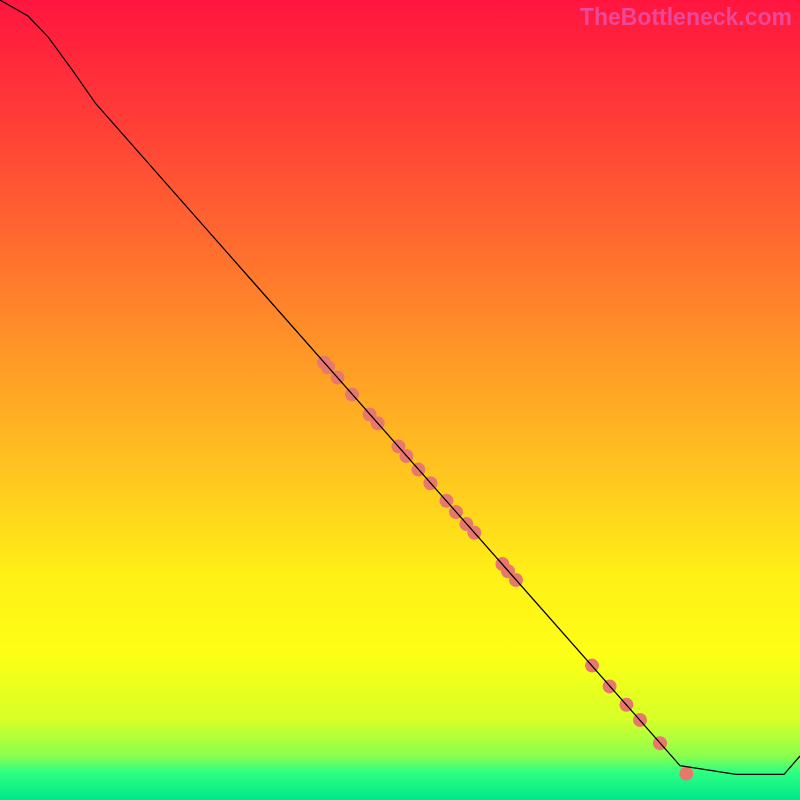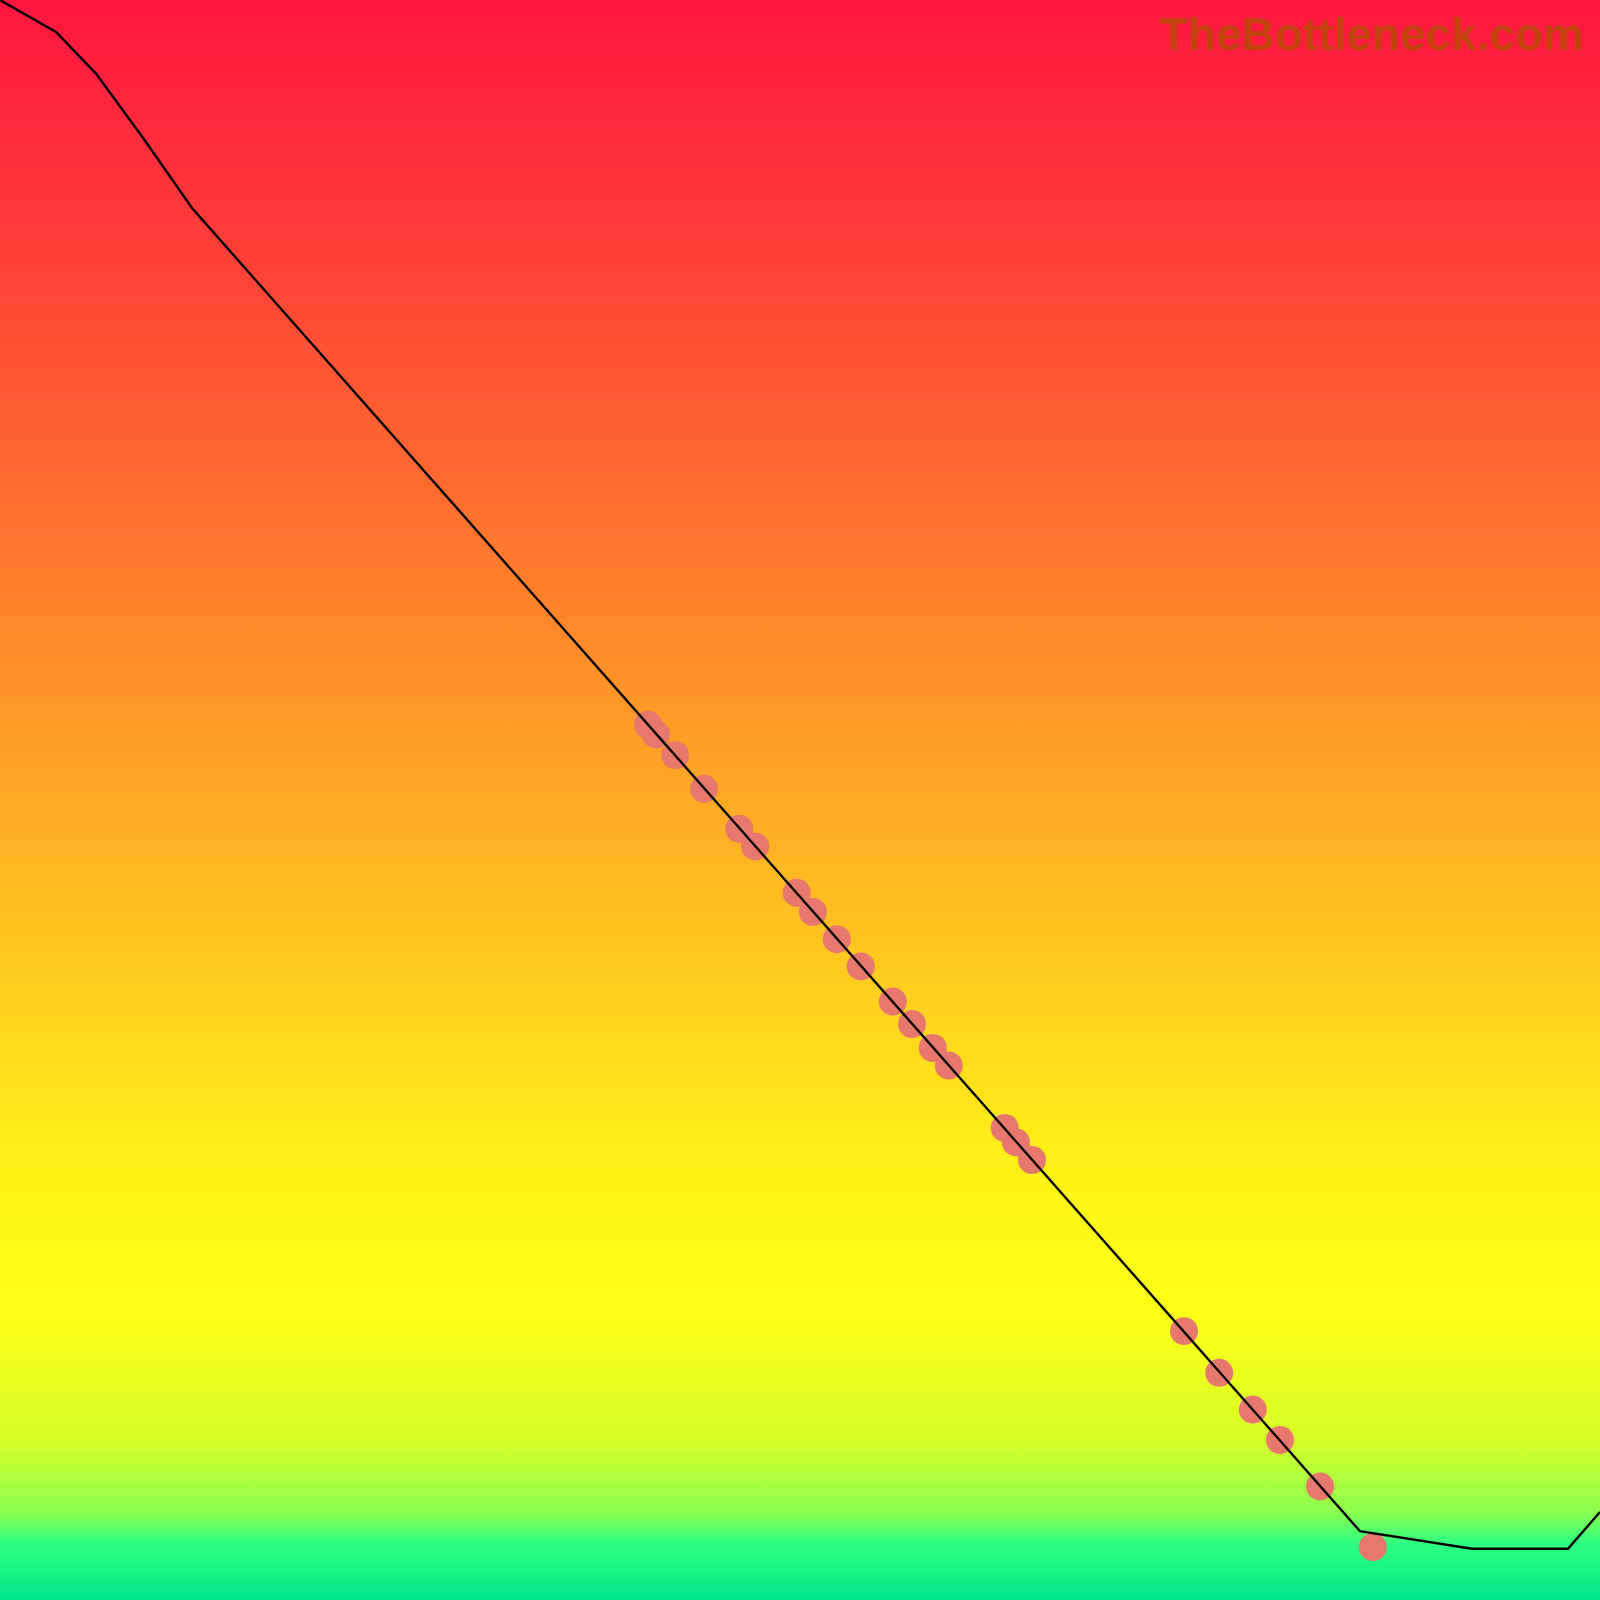--- a/index.html
+++ b/index.html
@@ -14,21 +14,21 @@
     width: 800px;
     height: 800px;
   }
   .watermark {
     position: absolute;
     top: 4px;
     right: 8px;
     font-family: Arial, Helvetica, sans-serif;
     font-size: 23px;
     font-weight: bold;
-    color: #c2410c;
+    color: #ec4899;
     letter-spacing: 0px;
     z-index: 5;
     pointer-events: none;
   }
   svg {
     display: block;
   }
 </style>
 </head>
 <body>

